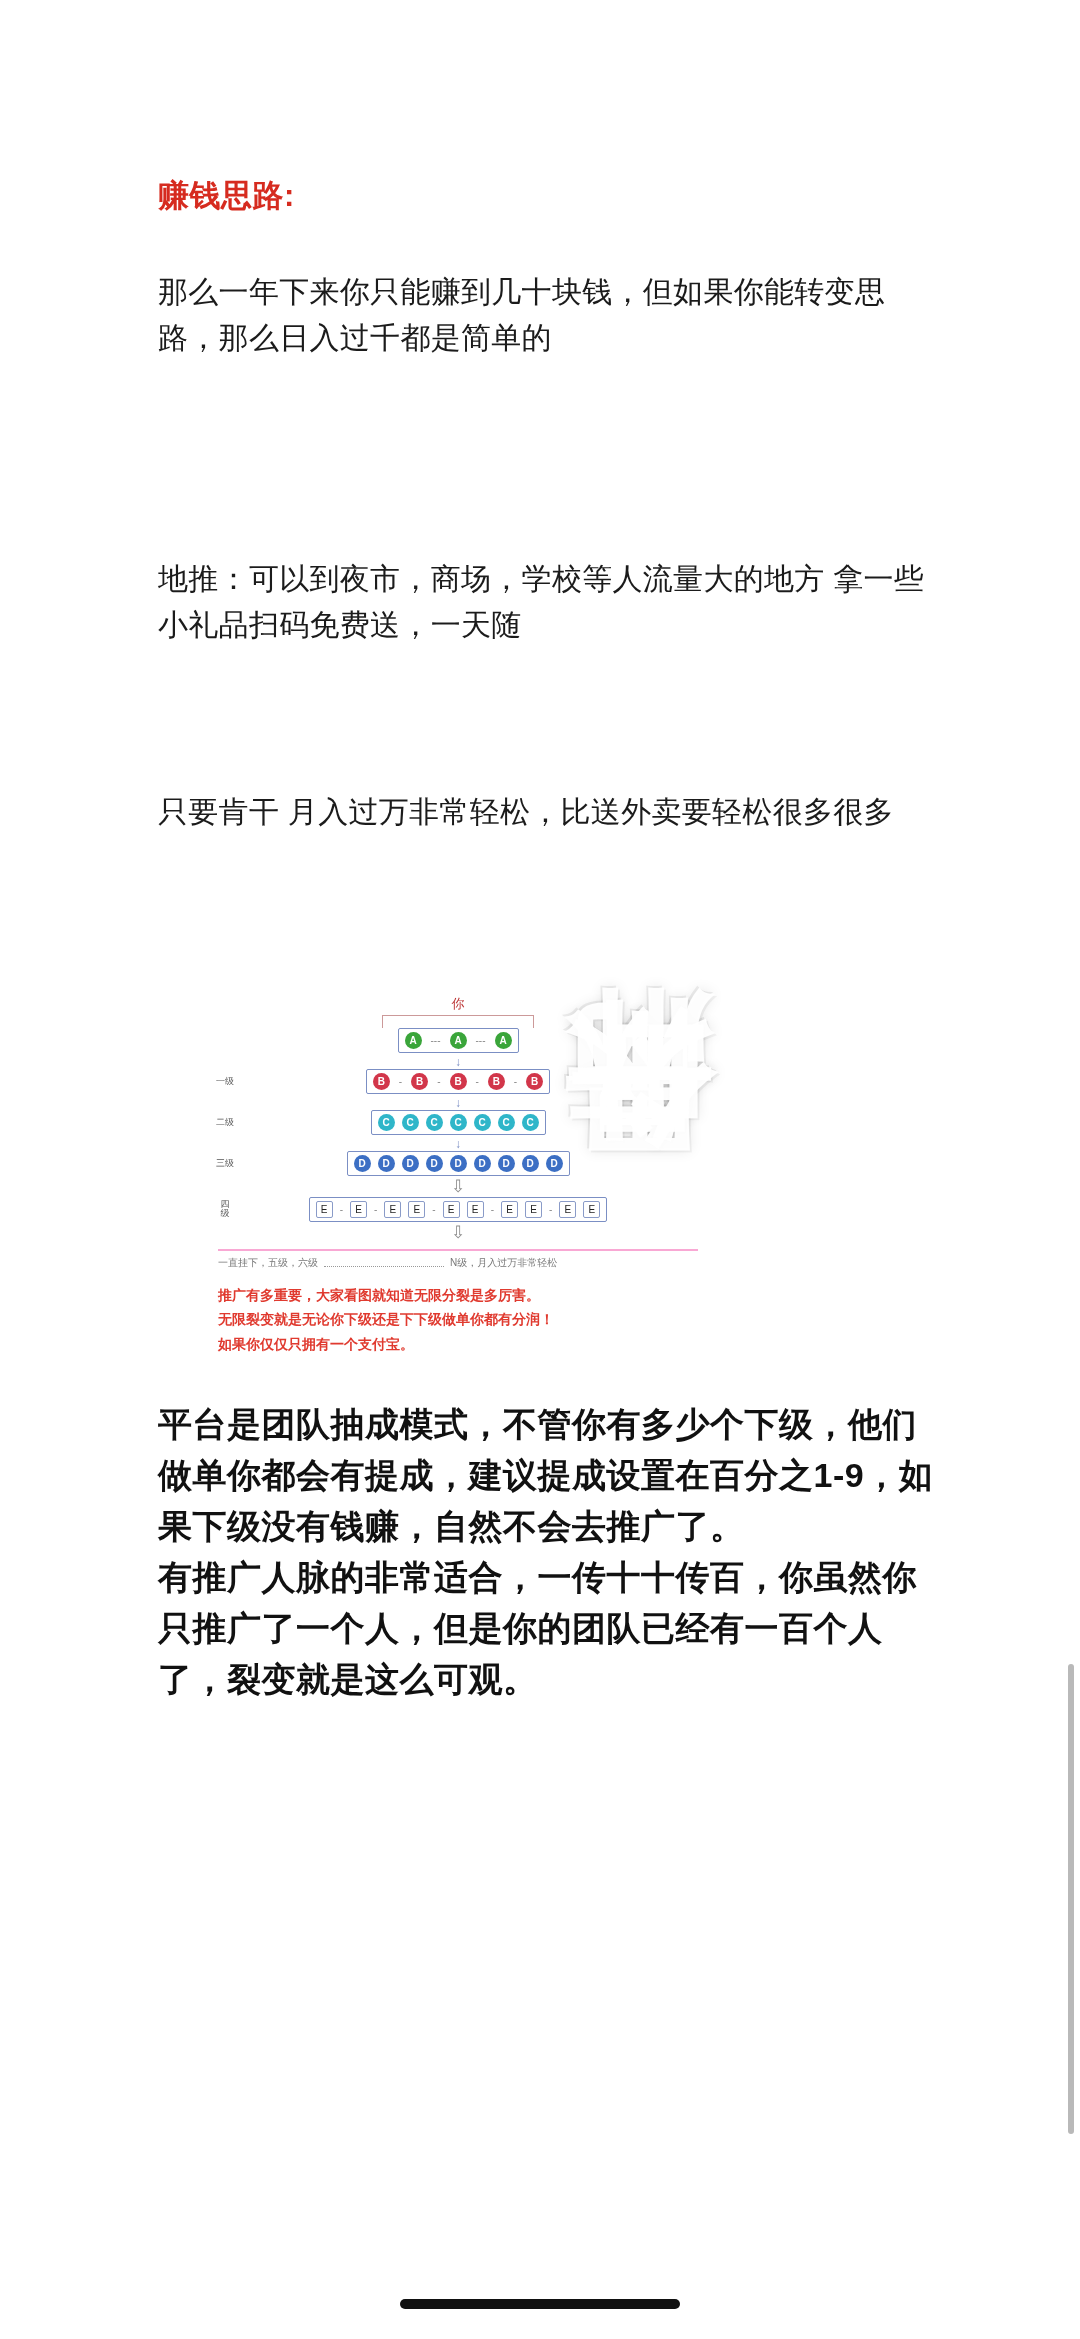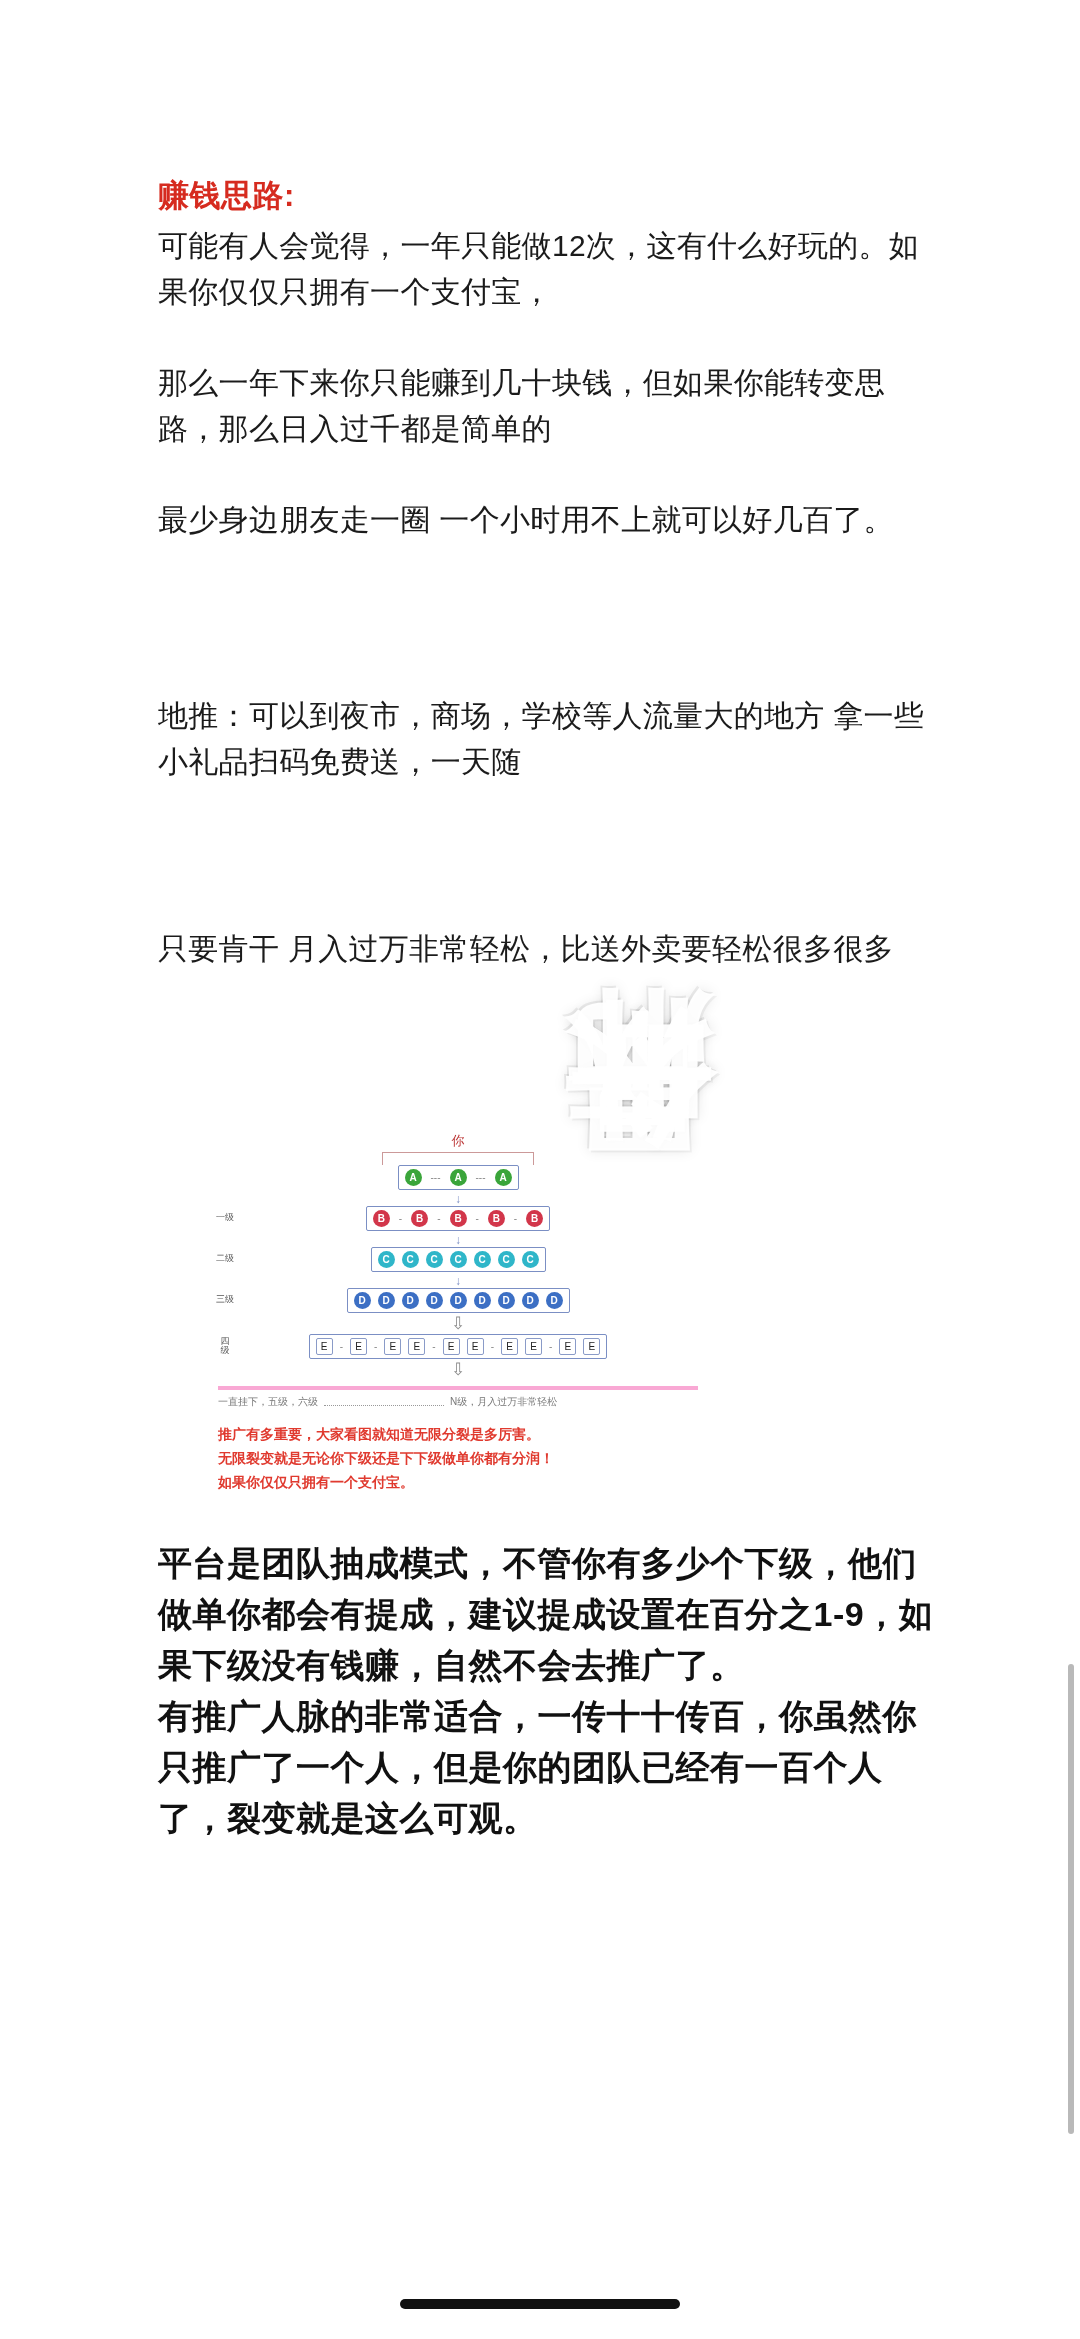--- a/index.html
+++ b/index.html
@@ -155,21 +155,21 @@
     font-size: 17px;
     line-height: 16px;
     margin: 2px 0;
   }
   .dg-foot {
     display: flex;
     align-items: center;
     gap: 6px;
     font-size: 10px;
     color: #777;
-    border-top: 4px solid #f9a8d4;
+    border-top: 2px solid #f9a8d4;
     padding-top: 5px;
     margin-top: 8px;
     justify-content: flex-start;
   }
   .dg-foot .dots {
     flex: 0 0 120px;
     border-bottom: 1px dotted #999;
     height: 8px;
   }
   .dg-note {
@@ -236,27 +236,25 @@
 <body>
 
 <div class="page">
 
   <div class="watermark">岛果麻什</div>
 
   <div class="article">
 
     <div class="heading-red">赚钱思路:</div>
 
-    <div class="para tight">可能有人会觉得，一年只能做12次，这有什么好玩的。如果你仅仅只拥有一个支付宝，</div>
     <div class="spacer-md"></div>
 
     <div class="para tight">那么一年下来你只能赚到几十块钱，但如果你能转变思路，那么日入过千都是简单的</div>
     <div class="spacer-md"></div>
 
-    <div class="para tight">最少身边朋友走一圈  一个小时用不上就可以好几百了。</div>
 
     <div class="spacer-xl"></div>
 
     <div class="para tight">地推：可以到夜市，商场，学校等人流量大的地方  拿一些小礼品扫码免费送，一天随</div>
     <div class="spacer-md"></div>
 
     <div class="spacer-lg"></div>
 
     <div class="para tight">只要肯干 月入过万非常轻松，比送外卖要轻松很多很多</div>
 

